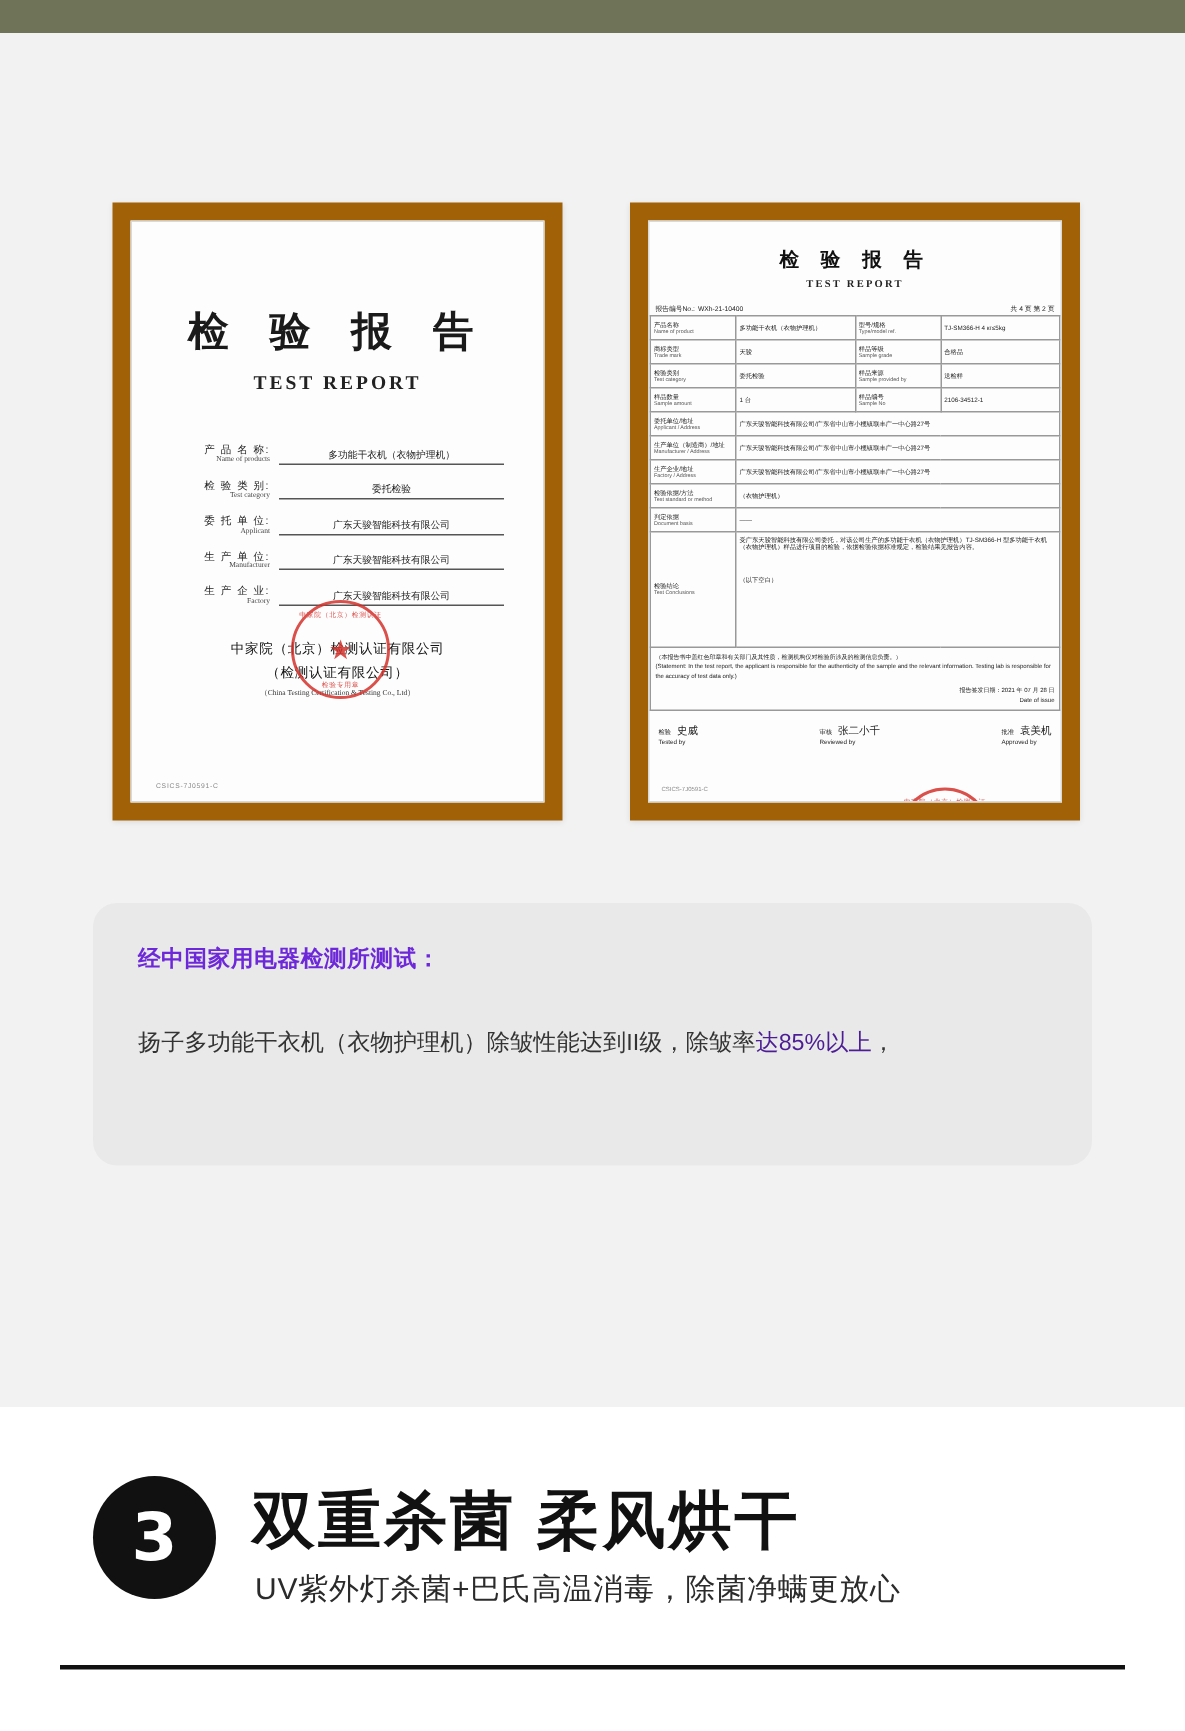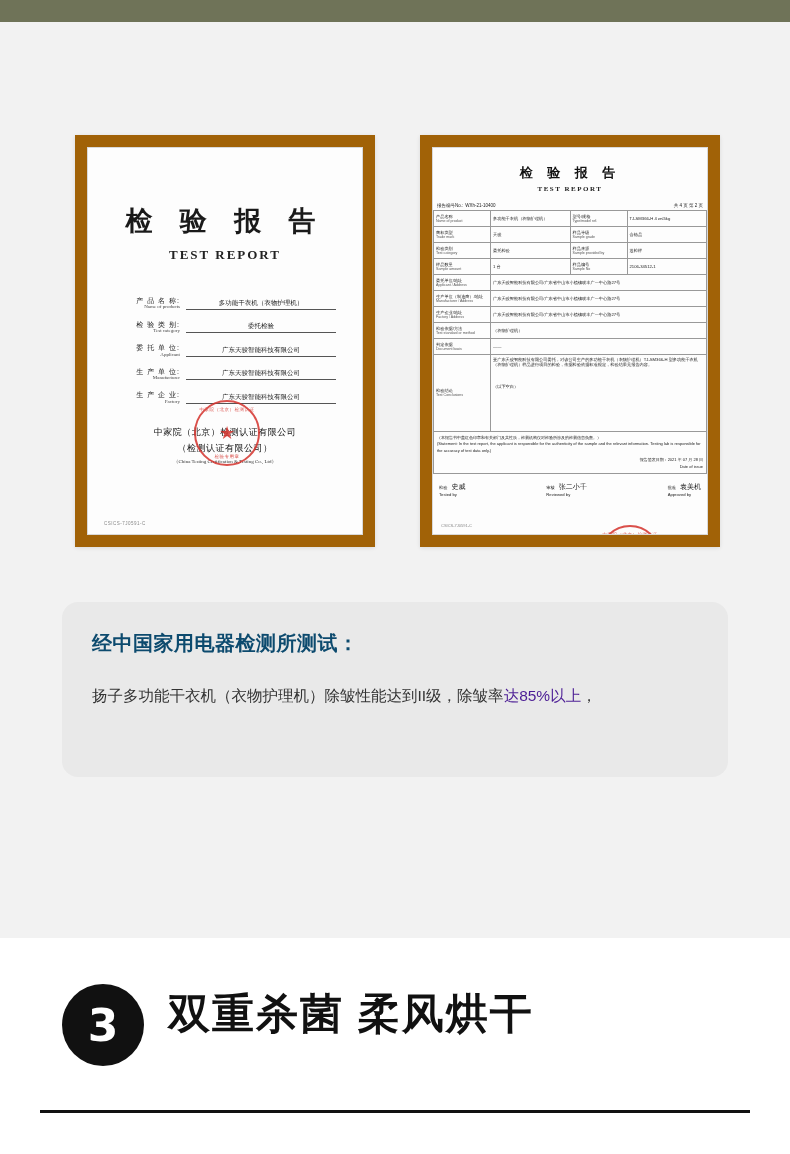--- a/index.html
+++ b/index.html
@@ -267,23 +267,23 @@
     top: 602px;
     width: 666px;
     height: 175px;
     background: #e9e9e9;
     border-radius: 16px;
   }
   .info-title {
     position: absolute;
     left: 30px;
     top: 28px;
-    font-size: 20px;
-    font-weight: 700;
-    color: #0c4a6e;
+    font-size: 15px;
+    font-weight: 700;
+    color: #6d28d9;
     letter-spacing: 0.5px;
   }
   .info-body {
     position: absolute;
     left: 30px;
     top: 78px;
     right: 26px;
     font-size: 15.5px;
     color: #333;
     line-height: 2;
@@ -551,16 +551,17 @@
   <div class="info-card">
     <div class="info-title">经中国家用电器检测所测试：</div>
     <div class="info-body">
       <span>扬子多功能干衣机（衣物护理机）除皱性能达到II级，除皱率</span><span class="hl">达85%以上</span><span>，</span><br>
     </div>
   </div>
 
   <div class="bottom">
     <div class="badge">3</div>
     <div class="headline">双重杀菌 柔风烘干</div>
+    <div class="subline">UV紫外灯杀菌+巴氏高温消毒，除菌净螨更放心</div>
     <div class="rule"></div>
   </div>
 
 </div>
 
 </body></html>

